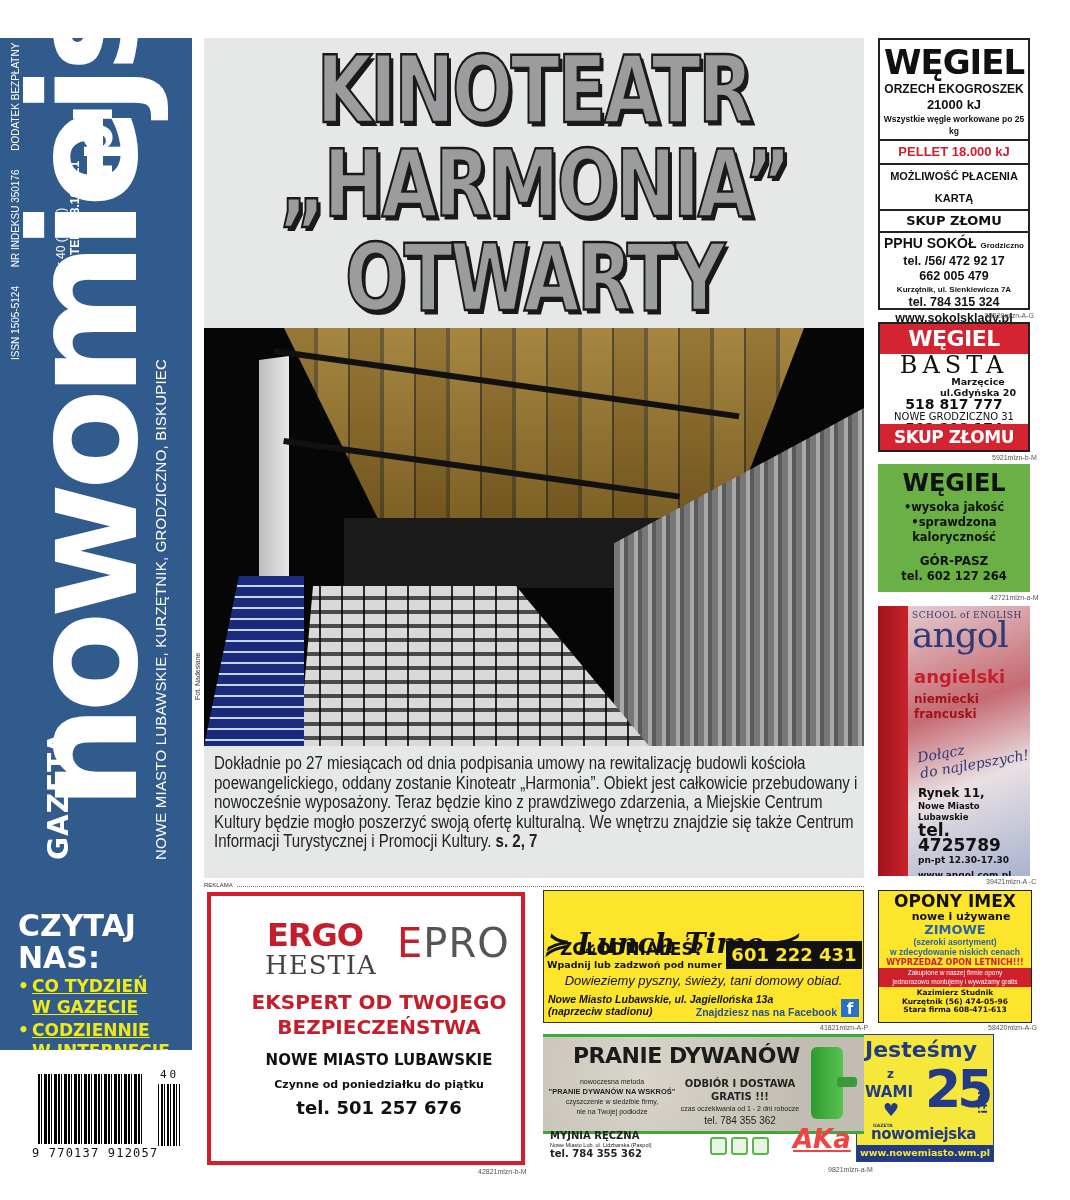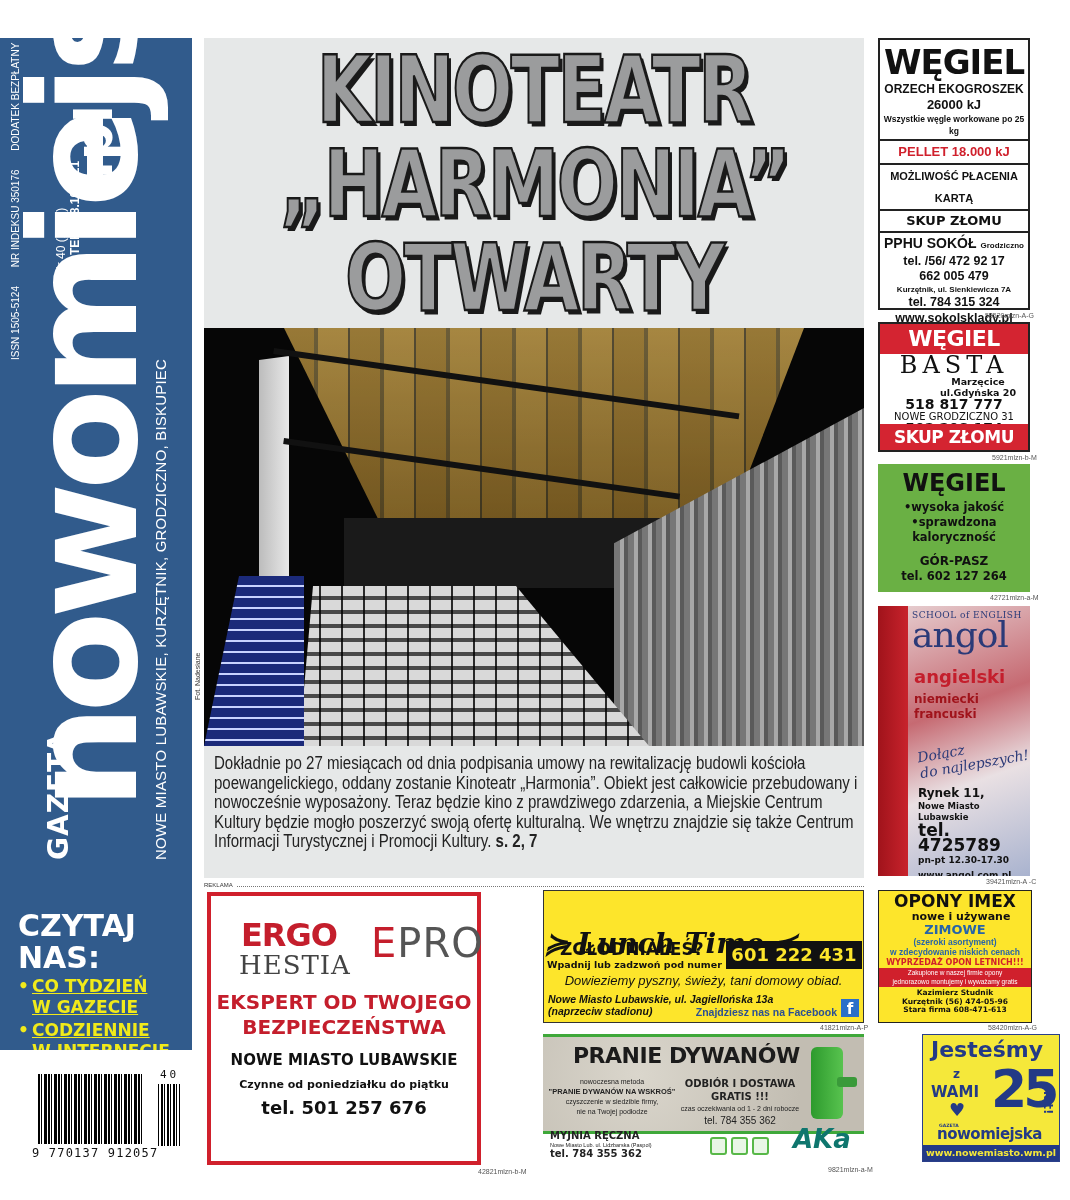--- a/index.html
+++ b/index.html
@@ -60,21 +60,21 @@
                   background-blend-mode: multiply; clip-path: polygon(4% 0, 62% 0, 100% 100%, 0 100%); }
   .lead { position: absolute; left: 10px; top: 716px; width: 645px; font: 400 17.5px "Liberation Sans Narrow", "Liberation Sans", sans-serif;
           line-height: 19.5px; color: #222; transform: scaleX(0.86); transform-origin: 0 0; width: 750px; }
   .lead b { font-weight: 700; }
 
   .reklama { position: absolute; left: 204px; top: 882px; width: 660px; height: 8px; }
   .reklama span { position: absolute; left: 0; top: 0; font: 400 6px "Liberation Sans", sans-serif; color: #333; background: #fff; padding-right: 3px; }
   .reklama i { position: absolute; left: 0; right: 0; top: 4px; border-top: 1px dotted #777; }
 
   
-  .ad-ergo { position: absolute; left: 207px; top: 892px; width: 274px; height: 273px; border: 4px solid #d0202c; background: #fff; text-align: center; }
+  .ad-ergo { position: absolute; left: 207px; top: 892px; width: 318px; height: 273px; border: 4px solid #d0202c; background: #fff; text-align: center; padding-left: 26px; }
   .ergo-logos { position: relative; height: 78px; }
   .ergo-word { position: absolute; left: 30px; top: 20px; font: 800 32px "DejaVu Sans", sans-serif; color: #c41e2c; letter-spacing: -1px; }
   .hestia-word { position: absolute; left: 28px; top: 54px; font: 400 26px "DejaVu Serif", serif; color: #444; letter-spacing: 1px; }
   .epro-word { position: absolute; left: 160px; top: 24px; font: 400 40px "DejaVu Sans", sans-serif; color: #555; letter-spacing: 1px; }
   .epro-word .e { color: #c41e2c; }
   .ergo-tag { margin-top: 16px; font: 700 20px "DejaVu Sans", sans-serif; color: #c41e2c; line-height: 25px; }
   .ergo-addr { margin-top: 10px; font: 700 15px "DejaVu Sans", sans-serif; color: #111; line-height: 20px; }
   .ergo-hours { margin-top: 8px; font: 700 11px "DejaVu Sans", sans-serif; color: #111; }
   .ergo-tel { margin-top: 6px; font: 700 18px "DejaVu Sans", sans-serif; color: #111; }
   .code { position: absolute; font: 400 7px "Liberation Sans Narrow", "Liberation Sans", sans-serif; color: #555; }
@@ -98,21 +98,21 @@
   .carpet-right .o { font: 700 10px "DejaVu Sans", sans-serif; line-height: 13px; }
   .carpet-right .w { font: 400 7px "Liberation Sans", sans-serif; margin-top: 2px; }
   .carpet-right .t { font: 400 10px "Liberation Sans", sans-serif; margin-top: 3px; }
   .carpet-tool { position: absolute; left: 268px; top: 10px; width: 32px; height: 72px; background: linear-gradient(90deg, #2d9a2d, #58c34f); border-radius: 6px; }
   .carpet-tool::after { content: ""; position: absolute; left: 26px; top: 30px; width: 20px; height: 10px; background: #3a9a3a; border-radius: 3px; }
 
   .myjnia { position: absolute; left: 550px; top: 1130px; font: 700 10px "DejaVu Sans", sans-serif; color: #222; line-height: 12px; }
   .myjnia .a { font: 400 5.5px "Liberation Sans", sans-serif; }
   .aka-icons { position: absolute; left: 710px; top: 1137px; display: flex; gap: 4px; }
   .aka-icons span { display: block; width: 17px; height: 18px; border: 2px solid #58b848; border-radius: 3px; background: #e9f6e6; }
-  .aka-logo { position: absolute; left: 793px; top: 1124px; font: italic 700 26px "DejaVu Sans", sans-serif; color: #0f766e; }
+  .aka-logo { position: absolute; left: 793px; top: 1124px; font: italic 700 26px "DejaVu Sans", sans-serif; color: #ef4444; text-decoration: underline; }
 
   
   .ad-sokol { position: absolute; left: 878px; top: 38px; width: 152px; height: 272px; border: 2px solid #222; background: #fff; text-align: center; }
   .ad-sokol .sec { border-bottom: 2px solid #222; }
   .sk-wegiel { font: 900 34px "DejaVu Sans", sans-serif; letter-spacing: -1px; line-height: 40px; margin-top: 2px; }
   .sk-orzech { font: 700 12px "Liberation Sans Narrow", "Liberation Sans", sans-serif; line-height: 15px; }
   .sk-kj { font: 700 13px "Liberation Sans", sans-serif; line-height: 16px; }
   .sk-small { font: 700 8.5px "Liberation Sans Narrow", "Liberation Sans", sans-serif; line-height: 12px; padding-bottom: 2px; }
   .sk-pellet { font: 700 13px "Liberation Sans Narrow", "Liberation Sans", sans-serif; color: #d0202c; line-height: 22px; }
   .sk-karta { font: 700 11px "Liberation Sans Narrow", "Liberation Sans", sans-serif; line-height: 22px; }
@@ -151,21 +151,21 @@
 
   .ad-imex { position: absolute; left: 878px; top: 890px; width: 154px; height: 133px; background: #fde52b; border: 1px solid #222; text-align: center; overflow: hidden; }
   .im-t { font: 900 17px "DejaVu Sans", sans-serif; line-height: 20px; color: #111; }
   .im-n { font: 700 11px "DejaVu Sans", sans-serif; line-height: 12px; color: #111; padding-left: 12px; }
   .im-z { font: 900 13px "DejaVu Sans", sans-serif; line-height: 14px; color: #2765a8; }
   .im-s { font: 700 8.5px "Liberation Sans Narrow", "Liberation Sans", sans-serif; line-height: 10px; color: #2765a8; }
   .im-w { font: 700 8px "DejaVu Sans", sans-serif; line-height: 11px; color: #d0202c; }
   .im-r { background: #d0202c; color: #fff; font: 400 6.5px "Liberation Sans", sans-serif; line-height: 8.5px; padding: 1px 0; }
   .im-k { font: 700 7.5px "DejaVu Sans", sans-serif; line-height: 8.5px; color: #111; margin-top: 2px; }
 
-  .ad-25 { position: absolute; left: 922px; top: 1034px; width: 138px; height: 128px; background: #f5e83a; border: 1px solid #2a3f8a; overflow: hidden; }
+  .ad-25 { position: absolute; left: 856px; top: 1034px; width: 138px; height: 128px; background: #f5e83a; border: 1px solid #2a3f8a; overflow: hidden; }
   .a25-j { position: absolute; left: 8px; top: 2px; font: 900 22px "DejaVu Sans", sans-serif; color: #233a86; }
   .a25-z { position: absolute; left: 30px; top: 32px; font: 900 12px "DejaVu Sans", sans-serif; color: #233a86; }
   .a25-w { position: absolute; left: 8px; top: 48px; font: 900 15px "DejaVu Sans", sans-serif; color: #233a86; }
   .a25-h { position: absolute; left: 26px; top: 64px; font: 900 18px "DejaVu Sans", sans-serif; color: #233a86; }
   .a25-n { position: absolute; left: 68px; top: 24px; font: 900 52px "DejaVu Sans", sans-serif; color: #233a86; letter-spacing: -4px; }
   .a25-l { position: absolute; left: 132px; top: 56px; font: 900 12px "DejaVu Sans", sans-serif; color: #233a86; transform: rotate(90deg); transform-origin: 0 0; }
   .a25-g { position: absolute; left: 16px; top: 88px; font: 700 4.5px "DejaVu Sans", sans-serif; color: #233a86; }
   .a25-nm { position: absolute; left: 14px; top: 90px; font: 700 15px "DejaVu Sans", sans-serif; color: #233a86; letter-spacing: -0.5px; }
   .a25-url { position: absolute; left: 0; right: 0; bottom: 0; height: 16px; background: #233a86; color: #f5e83a; font: 700 9.5px "DejaVu Sans", sans-serif; text-align: center; line-height: 16px; }
 </style>
@@ -225,21 +225,21 @@
 
 <div class="reklama">
   <i></i>
   <span>REKLAMA</span>
 </div>
 
 <div class="ad-sokol">
   <div class="sec">
     <div class="sk-wegiel">WĘGIEL</div>
     <div class="sk-orzech">ORZECH EKOGROSZEK</div>
-    <div class="sk-kj">26000 kJ</div>
+    <div class="sk-kj">21000 kJ</div>
     <div class="sk-small">Wszystkie węgle workowane po 25 kg</div>
   </div>
   <div class="sec sk-pellet">PELLET 18.000 kJ</div>
   <div class="sec sk-karta">MOŻLIWOŚĆ PŁACENIA KARTĄ</div>
   <div class="sec sk-skup">SKUP ZŁOMU</div>
   <div>
     <div class="sk-pphu"><span>PPHU SOKÓŁ</span> <small>Grodziczno</small></div>
     <div class="sk-tel">tel. /56/ 472 92 17</div>
     <div class="sk-tel">662 005 479</div>
     <div class="sk-addr">Kurzętnik, ul. Sienkiewicza 7A</div>

